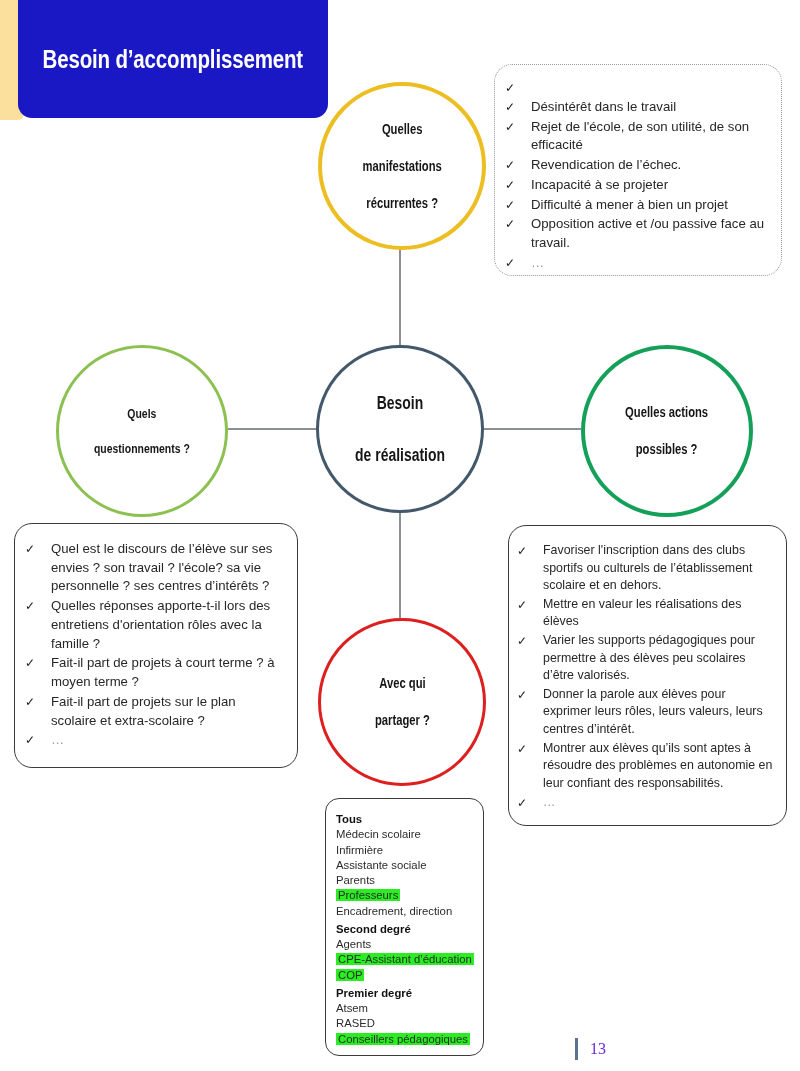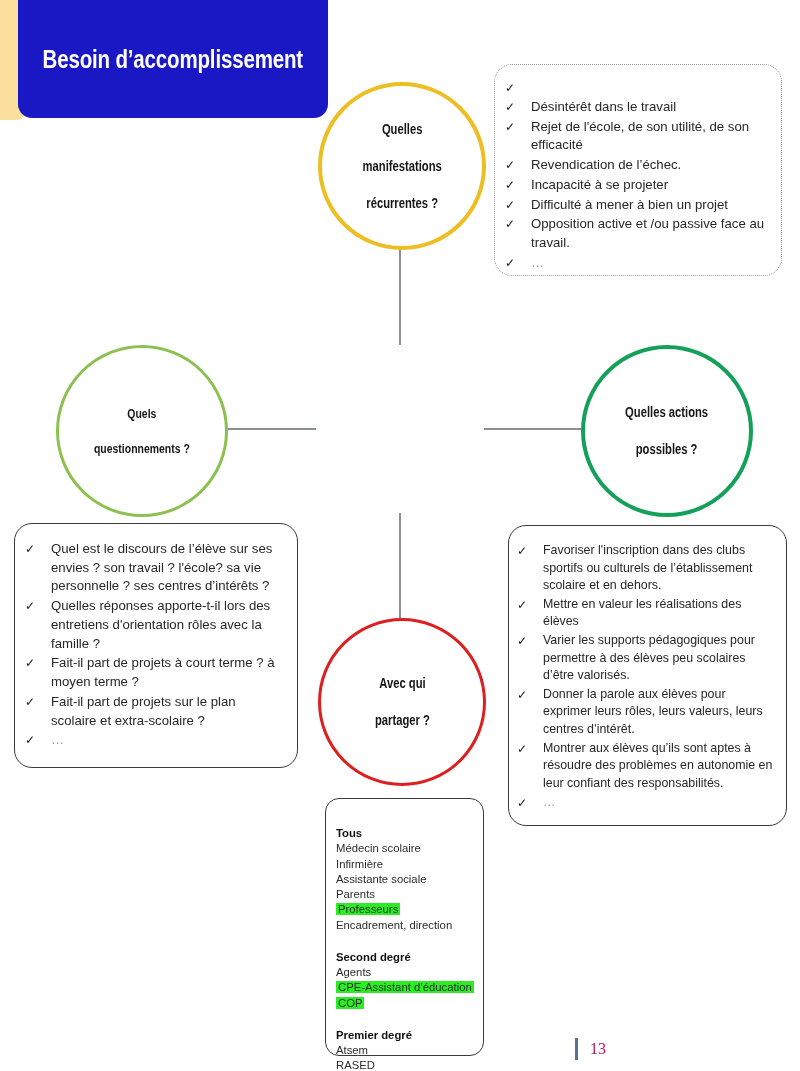--- a/index.html
+++ b/index.html
@@ -183,21 +183,21 @@
   }
   .role-line {
     font-size: 11.3px;
     color: #2b2b2b;
     line-height: 1.35;
     white-space: nowrap;
   }
   .role-line.head {
     font-weight: bold;
     color: #111111;
-    margin-top: 17px;
+    margin-top: 3px;
   }
   .role-line.hl span {
     background: #2aee22;
     padding: 0 2px;
   }
 
   
   #footer {
     position: absolute;
     left: 575px; top: 1038px;
@@ -206,21 +206,21 @@
   }
   .footer-bar {
     width: 3px;
     height: 22px;
     background: #5b7392;
     margin-right: 12px;
   }
   .footer-num {
     font-family: "Liberation Serif", serif;
     font-size: 16px;
-    color: #be185d;
+    color: #6d28d9;
   }
 </style>
 </head>
 <body>
 
 <div id="page">
 
   <div class="yellow-band"></div>
   <div class="title-banner">
     <span class="title-text">Besoin d’accomplissement</span>
@@ -239,20 +239,26 @@
     </span>
   </div>
 
   <div class="circle" id="circle-left">
     <span>
       <span>Quels</span><br>
       <span>questionnements ?</span>
     </span>
   </div>
 
+  <div class="circle" id="circle-center">
+    <span>
+      <span>Besoin</span><br>
+      <span>de réalisation</span>
+    </span>
+  </div>
 
   <div class="circle" id="circle-bottom">
     <span>
       <span>Avec qui</span><br>
       <span>partager ?</span>
     </span>
   </div>
 
   <div class="circle" id="circle-right">
     <span>

